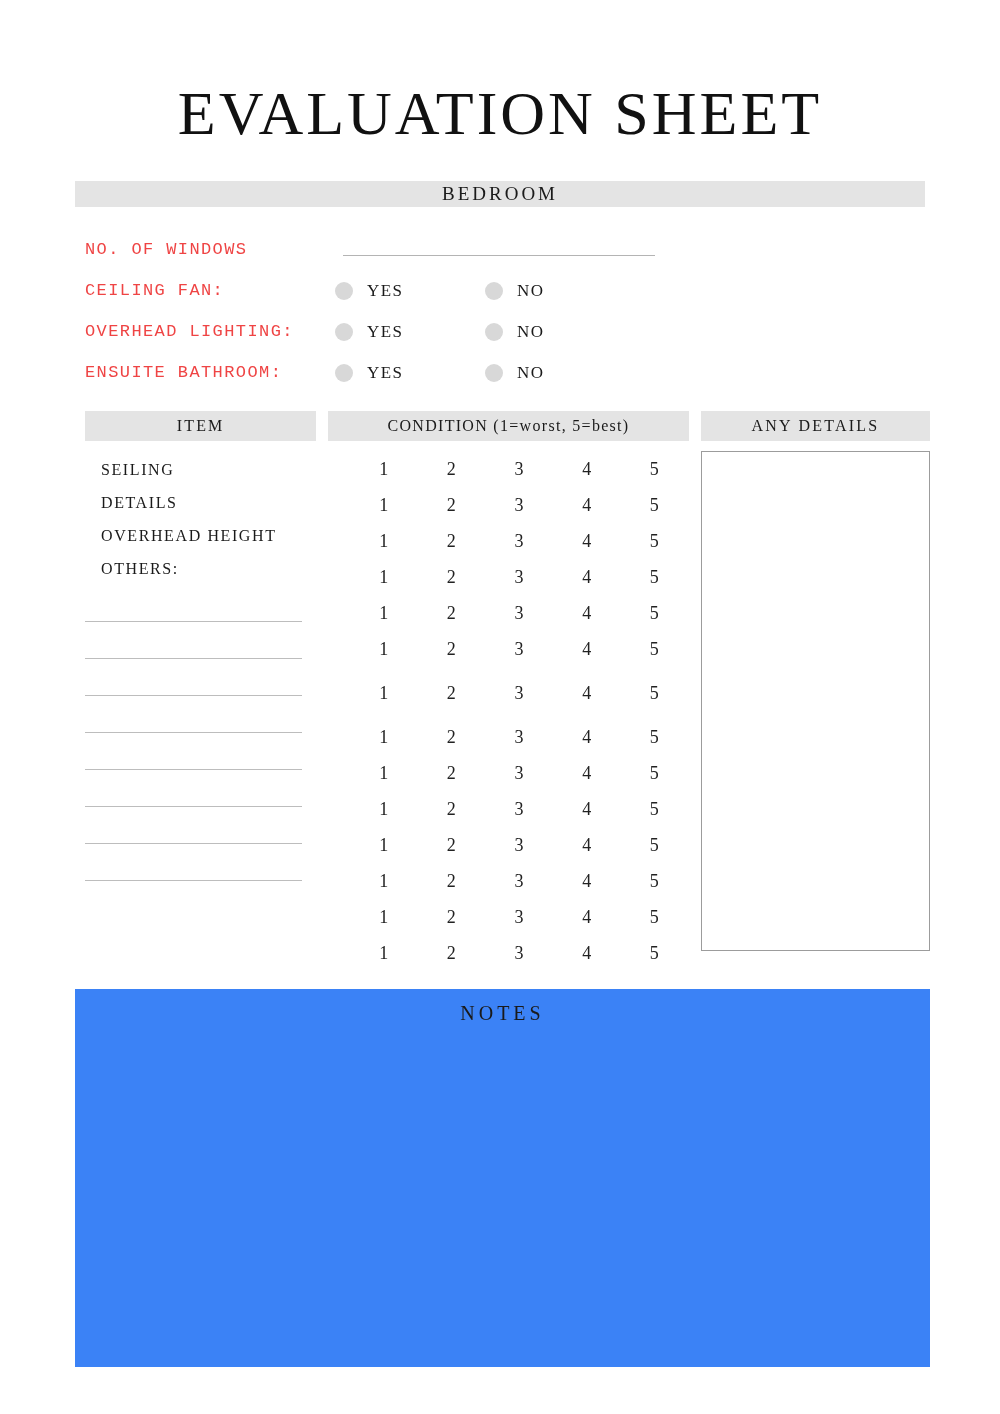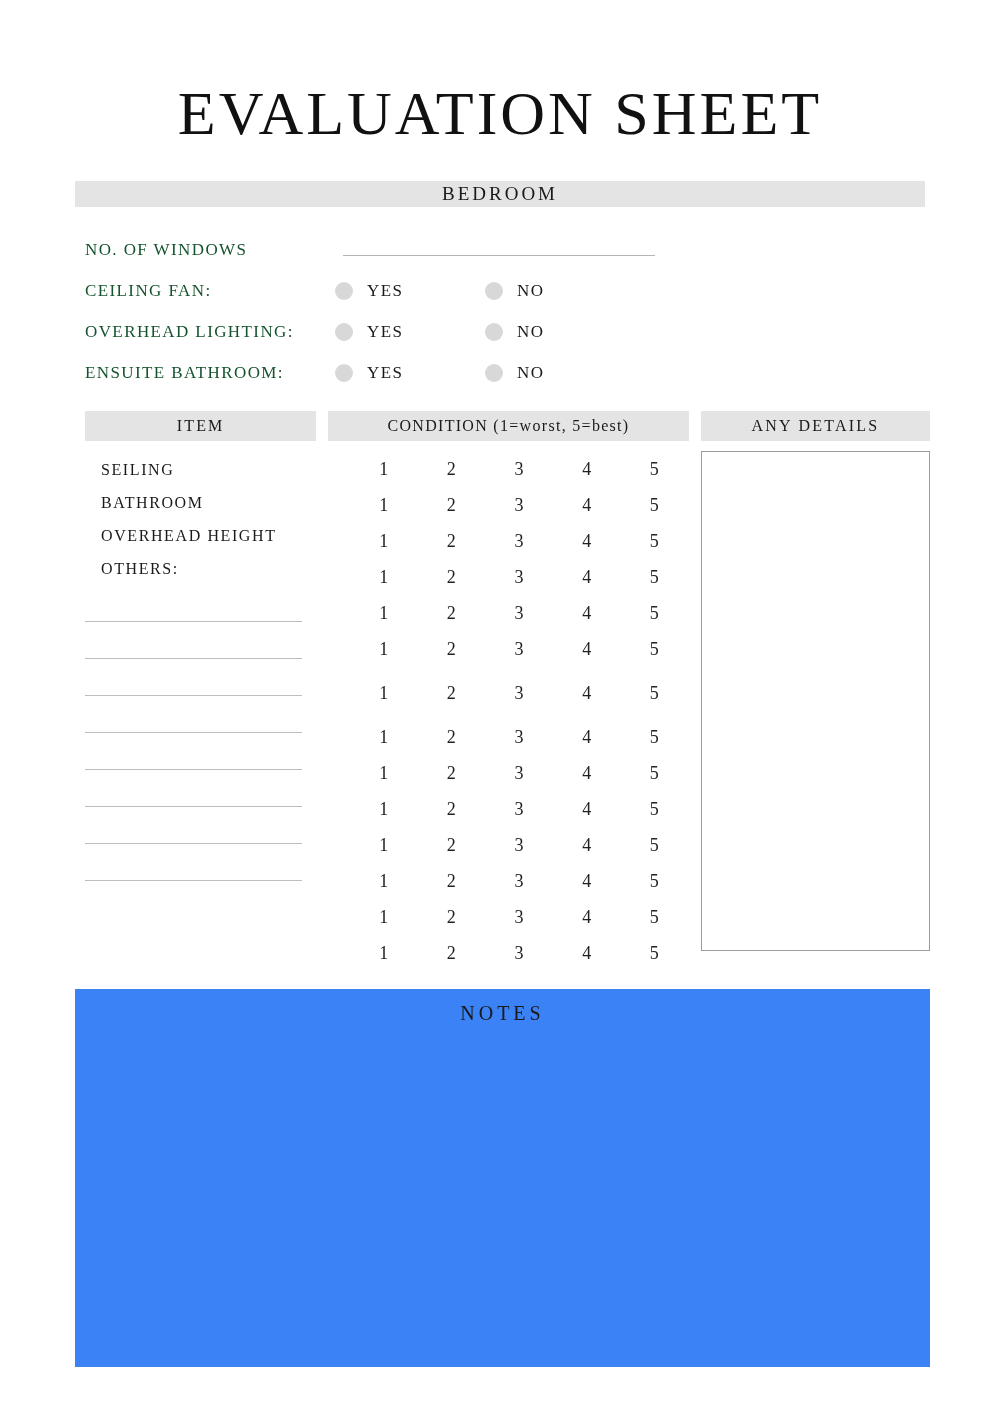--- a/index.html
+++ b/index.html
@@ -55,22 +55,23 @@
   }
   .q-row {
     display: flex;
     align-items: center;
     height: 41px;
     font-size: 17px;
     letter-spacing: 1.4px;
   }
   .q-label {
     width: 250px;
-    color: #14532d;
+    color: #ef4444;
     white-space: nowrap;
+    font-family: Liberation Mono, monospace;
   }
   .q-line {
     flex: 0 0 auto;
     width: 312px;
     border-bottom: 1px solid #b4b4b4;
     height: 1px;
     margin-left: 8px;
     margin-top: 10px;
   }
   .opt {
@@ -237,21 +238,21 @@
   <div class="table-head">
     <div class="th th-item">ITEM</div>
     <div class="th th-cond">CONDITION (1=worst, 5=best)</div>
     <div class="th th-details">ANY DETAILS</div>
   </div>
 
   <div class="table-body">
 
     <div class="col-item">
       <div class="item-name">SEILING</div>
-      <div class="item-name">BATHROOM</div>
+      <div class="item-name">DETAILS</div>
       <div class="item-name">OVERHEAD HEIGHT</div>
       <div class="item-name">OTHERS:</div>
       <div class="item-blank"></div>
       <div class="item-blank"></div>
       <div class="item-blank"></div>
       <div class="item-blank"></div>
       <div class="item-blank"></div>
       <div class="item-blank"></div>
       <div class="item-blank"></div>
       <div class="item-blank"></div>

